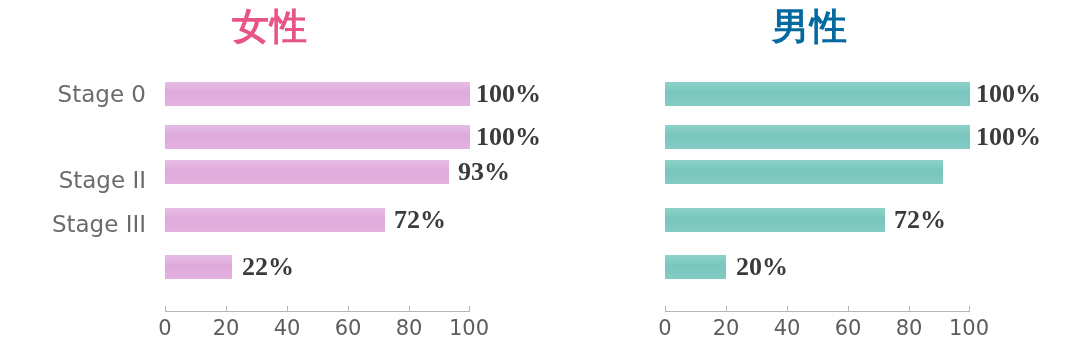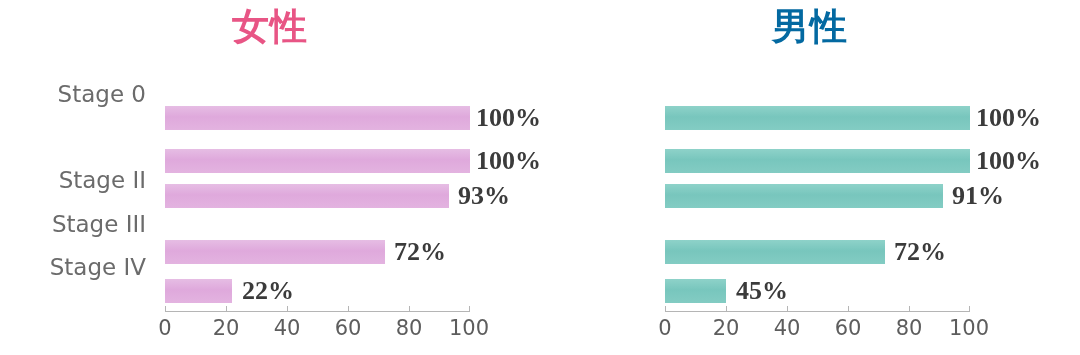--- a/index.html
+++ b/index.html
@@ -46,34 +46,33 @@
   .panel-female .panel-title { color: #E85585; }
   .panel-male   .panel-title { color: #0369a1; }
 
   
   .plot {
     position: absolute;
     left: 165px;
     top: 78px;
     width: 305px;
     height: 205px;
-    margin-top: 24px;
   }
   .panel-male .plot { left: 125px; }
 
   .row {
     position: absolute;
     left: 0;
     width: 100%;
     height: 24px;
   }
   .row-0 { top: 4px; }
   .row-1 { top: 47px; }
   .row-2 { top: 82px; }
-  .row-3 { top: 138px; text-align: right; }
+  .row-3 { top: 130px; text-align: right; }
   .row-4 { top: 177px; text-align: center; }
 
   .bar {
     position: absolute;
     left: 0;
     top: 0;
     height: 24px;
   }
   .panel-female .bar {
     background: linear-gradient(to bottom, #e6bde4 0%, #dfa9dc 45%, #e3b3e0 100%);
@@ -153,21 +152,20 @@
 
 <div class="figure">
 
   <div class="panel panel-female">
     <div class="panel-title">女性</div>
 
     <div class="cat-labels">
       <div class="cat-label" style="top:4px">Stage 0</div>
       <div class="cat-label" style="top:90px">Stage II</div>
       <div class="cat-label" style="top:134px">Stage III</div>
-      <div class="cat-label" style="top:177px">Stage IV</div>
     </div>
 
     <div class="plot">
       <div class="row row-0">
         <div class="bar" style="width:305px"></div>
         <div class="value" style="left:311px">100%</div>
       </div>
       <div class="row row-1">
         <div class="bar" style="width:305px"></div>
         <div class="value" style="left:311px">100%</div>
@@ -210,29 +208,28 @@
       <div class="row row-0">
         <div class="bar" style="width:305px"></div>
         <div class="value" style="left:311px">100%</div>
       </div>
       <div class="row row-1">
         <div class="bar" style="width:305px"></div>
         <div class="value" style="left:311px">100%</div>
       </div>
       <div class="row row-2">
         <div class="bar" style="width:277.55px"></div>
-        <div class="value" style="left:287px">91%</div>
       </div>
       <div class="row row-3">
         <div class="bar" style="width:219.6px"></div>
         <div class="value" style="left:229px">72%</div>
       </div>
       <div class="row row-4">
         <div class="bar" style="width:61px"></div>
-        <div class="value" style="left:71px">45%</div>
+        <div class="value" style="left:71px">20%</div>
       </div>
     </div>
 
     <div class="axis">
       <div class="axis-line"></div>
       <div class="tick" style="left:0px"></div>
       <div class="tick" style="left:61px"></div>
       <div class="tick" style="left:122px"></div>
       <div class="tick" style="left:183px"></div>
       <div class="tick" style="left:244px"></div>

